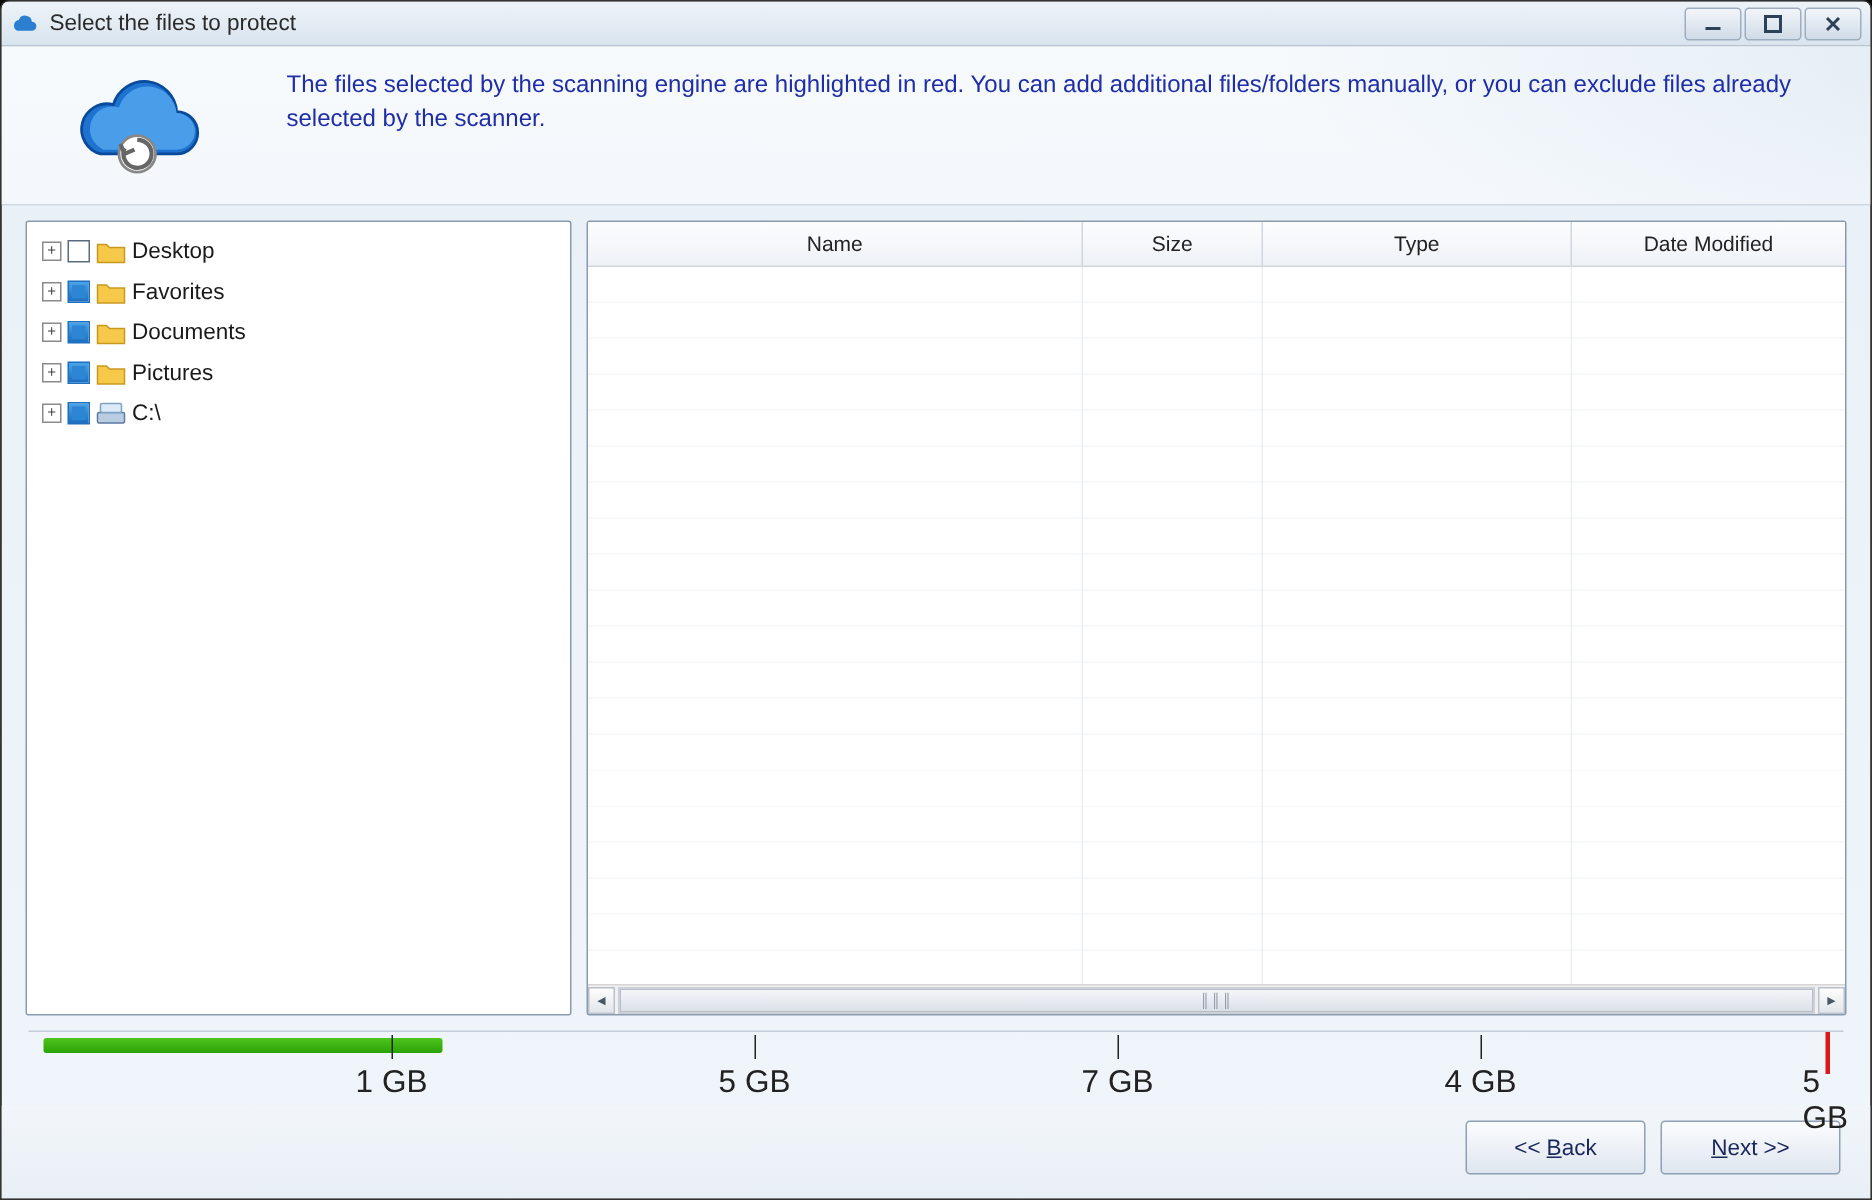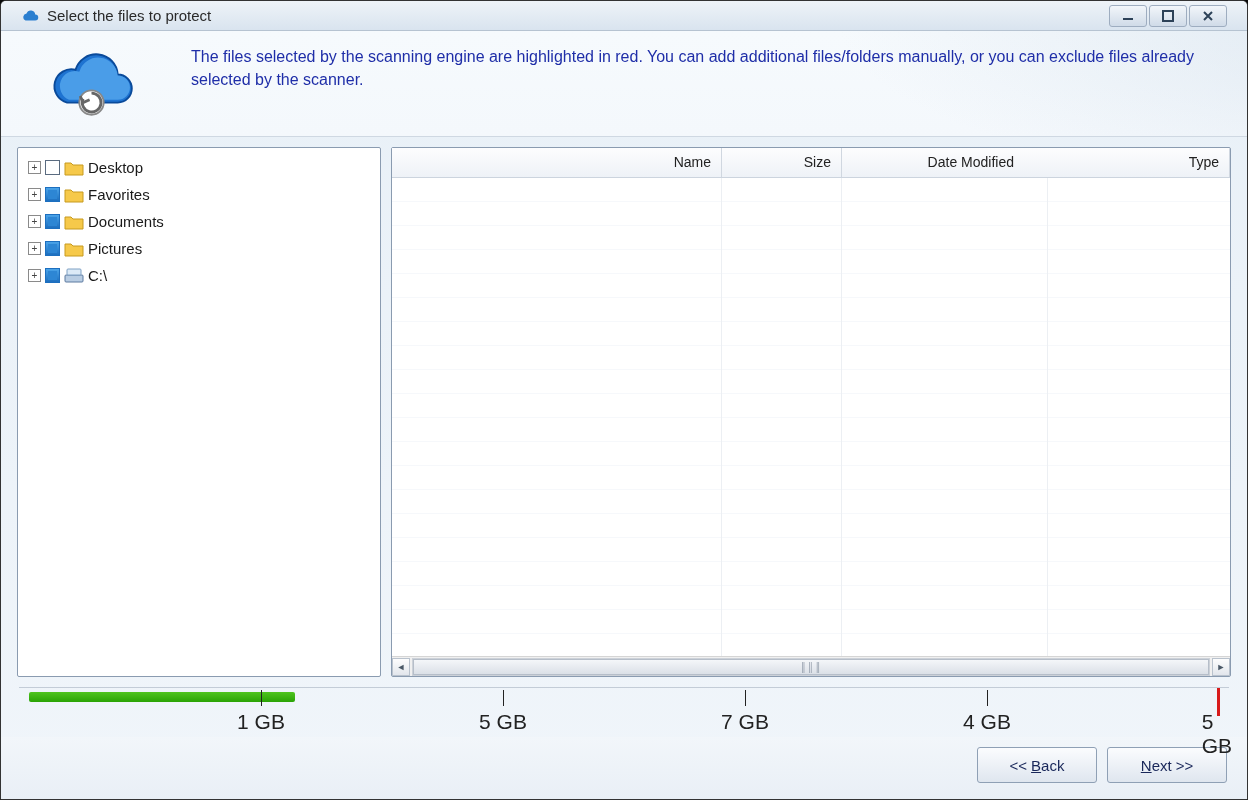--- a/index.html
+++ b/index.html
@@ -21,21 +21,21 @@
   display: flex;
   flex-direction: column;
   border-radius: 6px 6px 0 0;
   overflow: hidden;
 }
 .titlebar {
   height: 30px;
   background: linear-gradient(#eef3f8, #d9e4ef);
   display: flex;
   align-items: center;
-  padding: 0 20px;
+  padding: 0 6px;
   border-bottom: 1px solid #b6c3d1;
 }
 .titlebar .app-icon {
   width: 18px; height: 18px;
   margin-right: 8px;
 }
 .titlebar .title {
   flex: 1;
   color: #2a2a2a;
   font-size: 15px;
@@ -154,21 +154,21 @@
   display: flex;
   height: 30px;
   background: linear-gradient(#fdfdfe, #eef2f7);
   border-bottom: 1px solid #ccd4de;
 }
 .file-col {
   padding: 6px 10px;
   font-size: 14px;
   color: #222;
   border-right: 1px solid #d0d7e0;
-  text-align: right;
+  text-align: center;
 }
 .file-body {
   flex: 1;
   position: relative;
   background: repeating-linear-gradient(
     to bottom,
     #ffffff 0px, #ffffff 23px,
     #f6f8fb 23px, #f6f8fb 24px
   );
 }
@@ -365,22 +365,22 @@
             </svg>
         </span>
         <span class="tree-label">C:\</span>
       </div>
     </div>
 
     <div class="file-panel">
       <div class="file-header">
         <div class="file-col" style="width:330px">Name</div>
         <div class="file-col" style="width:120px">Size</div>
+        <div class="file-col" style="width:206px">Type</div>
         <div class="file-col" style="flex:1;border-right:none">Date Modified</div>
-        <div class="file-col" style="width:206px">Type</div>
       </div>
       <div class="file-body">
         <div class="file-body-verticals">
           <div style="width:330px"></div>
           <div style="width:120px"></div>
           <div style="width:206px"></div>
           <div style="flex:1;border-right:none"></div>
         </div>
       </div>
       <div class="hscroll">

